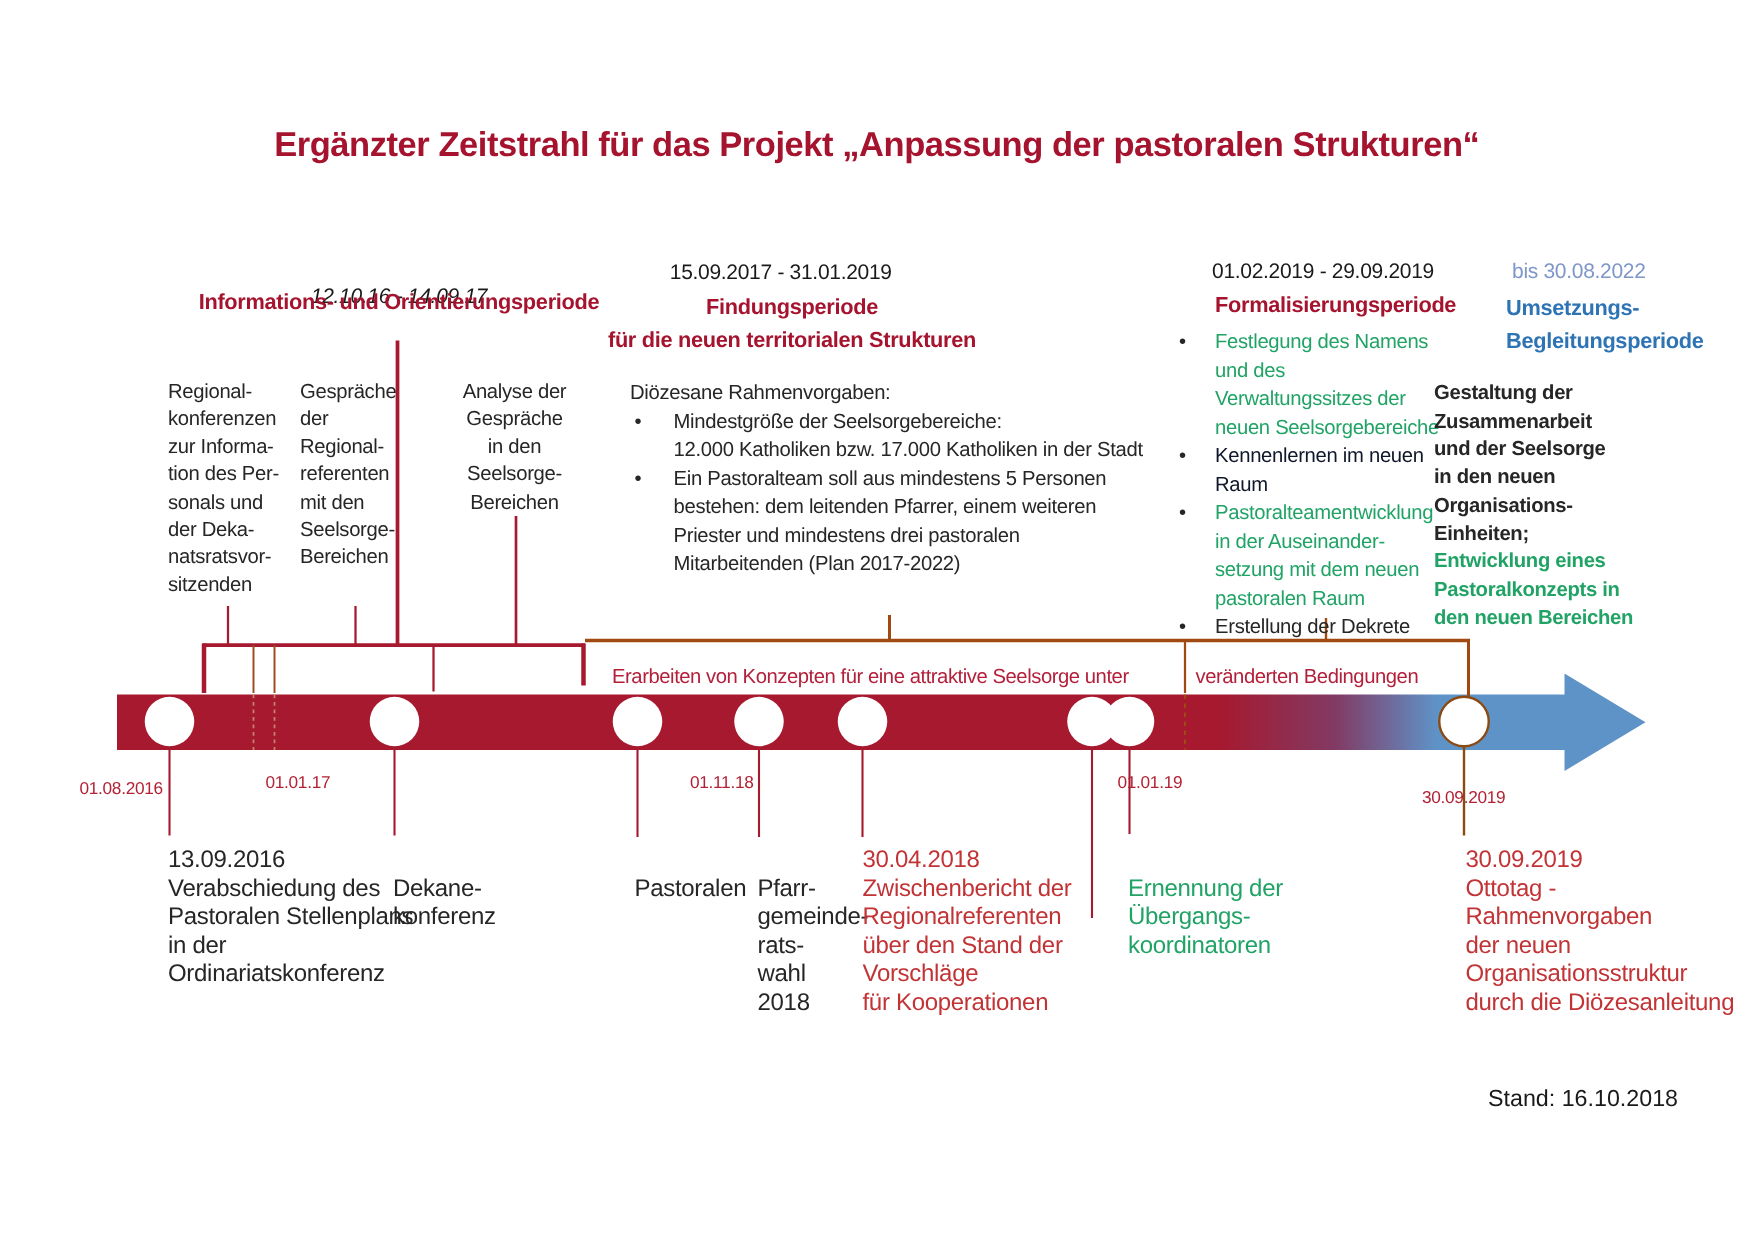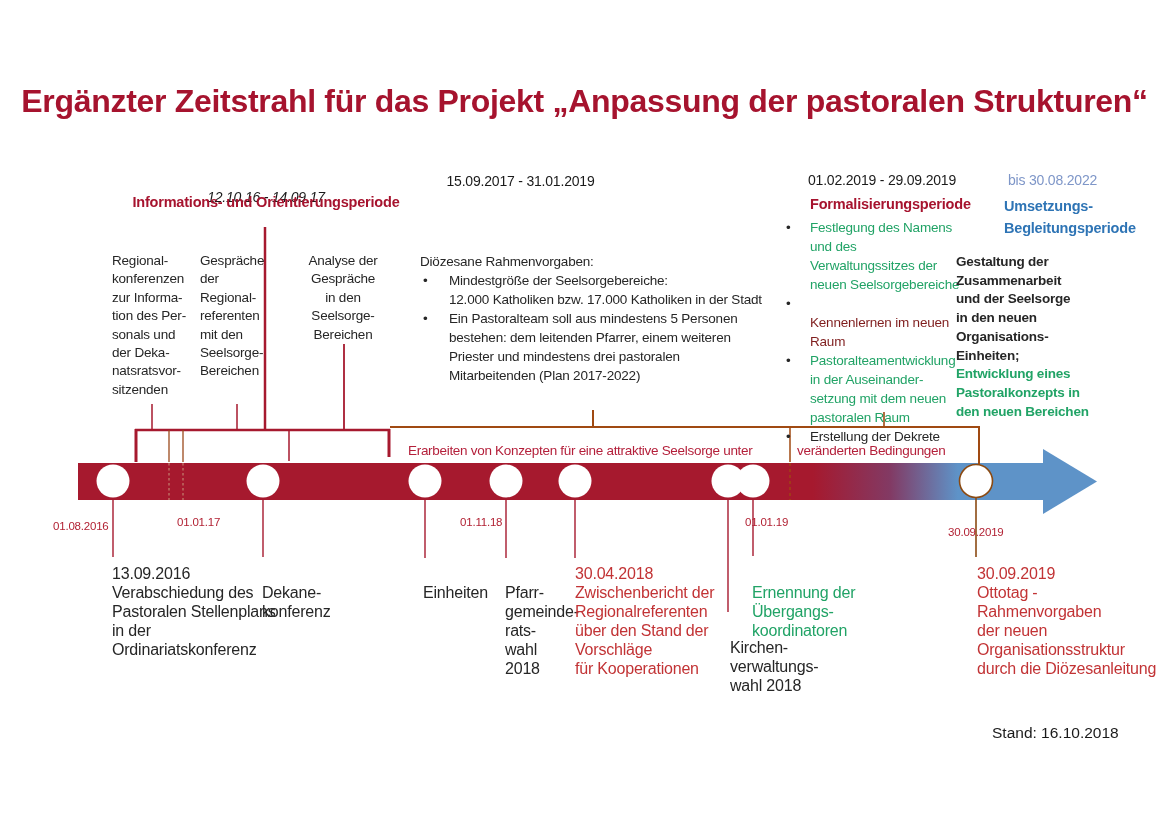--- a/index.html
+++ b/index.html
@@ -10,21 +10,21 @@
     font-family:"Liberation Sans", sans-serif;
     color:#262626;
     overflow:hidden;
   }
   .abs{position:absolute;}
   .ml{white-space:pre-line;}
   .center{text-align:center;}
   #title{
     left:0;right:0;top:83px;
     text-align:center;
-    font-size:32px;font-weight:bold;
+    font-size:23px;font-weight:bold;
     color:#A6132E;
     letter-spacing:-0.3px;
   }
   .period-dates{font-size:14px;color:#1a1a1a;letter-spacing:-0.2px;}
   .period-name{font-size:14.5px;font-weight:bold;color:#A6132E;letter-spacing:-0.2px;}
   .blue-dates{color:#7E96C8;}
   .blue-name{color:#2E74B5;}
   .body-txt{font-size:13.5px;line-height:18.4px;letter-spacing:-0.2px;}
   .bottom-txt{font-size:16px;line-height:19px;letter-spacing:-0.2px;}
   .red-txt{color:#C23335;}
@@ -95,20 +95,22 @@
     <line x1="753" y1="498" x2="753" y2="556" stroke="#A6192E" stroke-width="1.4"></line>
     <line x1="976" y1="498" x2="976" y2="557" stroke="#8B4A12" stroke-width="1.6"></line>
   </svg>
 
   <div id="title" class="abs">Ergänzter Zeitstrahl für das Projekt „Anpassung der pastoralen Strukturen“</div>
 
   <div class="abs period-dates center" style="left:136px;top:189px;width:260px;font-style:italic;">12.10.16 - 14.09.17</div>
   <div class="abs period-name center" style="left:128px;top:194px;width:276px;">Informations- und Orientierungsperiode</div>
 
   <div class="abs period-dates center" style="left:393px;top:173px;width:255px;">15.09.2017 - 31.01.2019</div>
+  <div class="abs period-name center ml" style="left:398px;top:195px;width:260px;line-height:21.5px;">Findungsperiode
+für die neuen territorialen Strukturen</div>
 
   <div class="abs period-dates" style="left:808px;top:172px;">01.02.2019 - 29.09.2019</div>
   <div class="abs period-name" style="left:810px;top:196px;">Formalisierungsperiode</div>
 
   <div class="abs period-dates blue-dates" style="left:1008px;top:172px;">bis 30.08.2022</div>
   <div class="abs period-name blue-name ml" style="left:1004px;top:196px;line-height:21.5px;">Umsetzungs-
 Begleitungsperiode</div>
 
   <div class="abs body-txt ml" style="left:112px;top:252px;width:90px;">Regional-
 konferenzen
@@ -152,21 +154,21 @@
   <div class="abs body-txt" style="left:786px;top:218px;width:200px;line-height:19px;">
       <div class="bullet-item">
         <span class="dot">•</span>
         <span class="bullet-text" style="color: rgb(33, 163, 102);">Festlegung des Namens
 und des
 Verwaltungssitzes der
 neuen Seelsorgebereiche</span>
       </div>
       <div class="bullet-item">
         <span class="dot">•</span>
-        <span class="bullet-text" style="color: #7f1d1d; margin-top: 19px;">Kennenlernen im neuen
+        <span class="bullet-text" style="color: #0f172a;">Kennenlernen im neuen
 Raum</span>
       </div>
       <div class="bullet-item">
         <span class="dot">•</span>
         <span class="bullet-text" style="color: rgb(33, 163, 102);">Pastoralteamentwicklung
 in der Auseinander-
 setzung mit dem neuen
 pastoralen Raum</span>
       </div>
       <div class="bullet-item">
@@ -200,44 +202,41 @@
     <div>13.09.2016</div>
     <div class="ml">Verabschiedung des
 Pastoralen Stellenplans
 in der
 Ordinariatskonferenz</div>
   </div>
 
   <div class="abs bottom-txt ml" style="left:262px;top:583px;">Dekane-
 konferenz</div>
 
-  <div class="abs bottom-txt" style="left:423px;top:583px;">Einheiten</div>
+  <div class="abs bottom-txt" style="left:423px;top:583px;">Pastoralen</div>
 
   <div class="abs bottom-txt ml" style="left:505px;top:583px;">Pfarr-
 gemeinde-
 rats-
 wahl
 2018</div>
 
   <div class="abs bottom-txt red-txt" style="left:575px;top:564px;width:160px;">
     <div>30.04.2018</div>
     <div class="ml">Zwischenbericht der
 Regionalreferenten
 über den Stand der
 Vorschläge
 für Kooperationen</div>
   </div>
 
   <div class="abs bottom-txt green-txt ml" style="left:752px;top:583px;">Ernennung der
 Übergangs-
 koordinatoren</div>
 
-  <div class="abs bottom-txt ml" style="left:730px;top:638px;">Kirchen-
-verwaltungs-
-wahl 2018</div>
 
   <div class="abs bottom-txt red-txt" style="left:977px;top:564px;width:180px;">
     <div>30.09.2019</div>
     <div class="ml">Ottotag -
 Rahmenvorgaben
 der neuen
 Organisationsstruktur
 durch die Diözesanleitung</div>
   </div>
 

